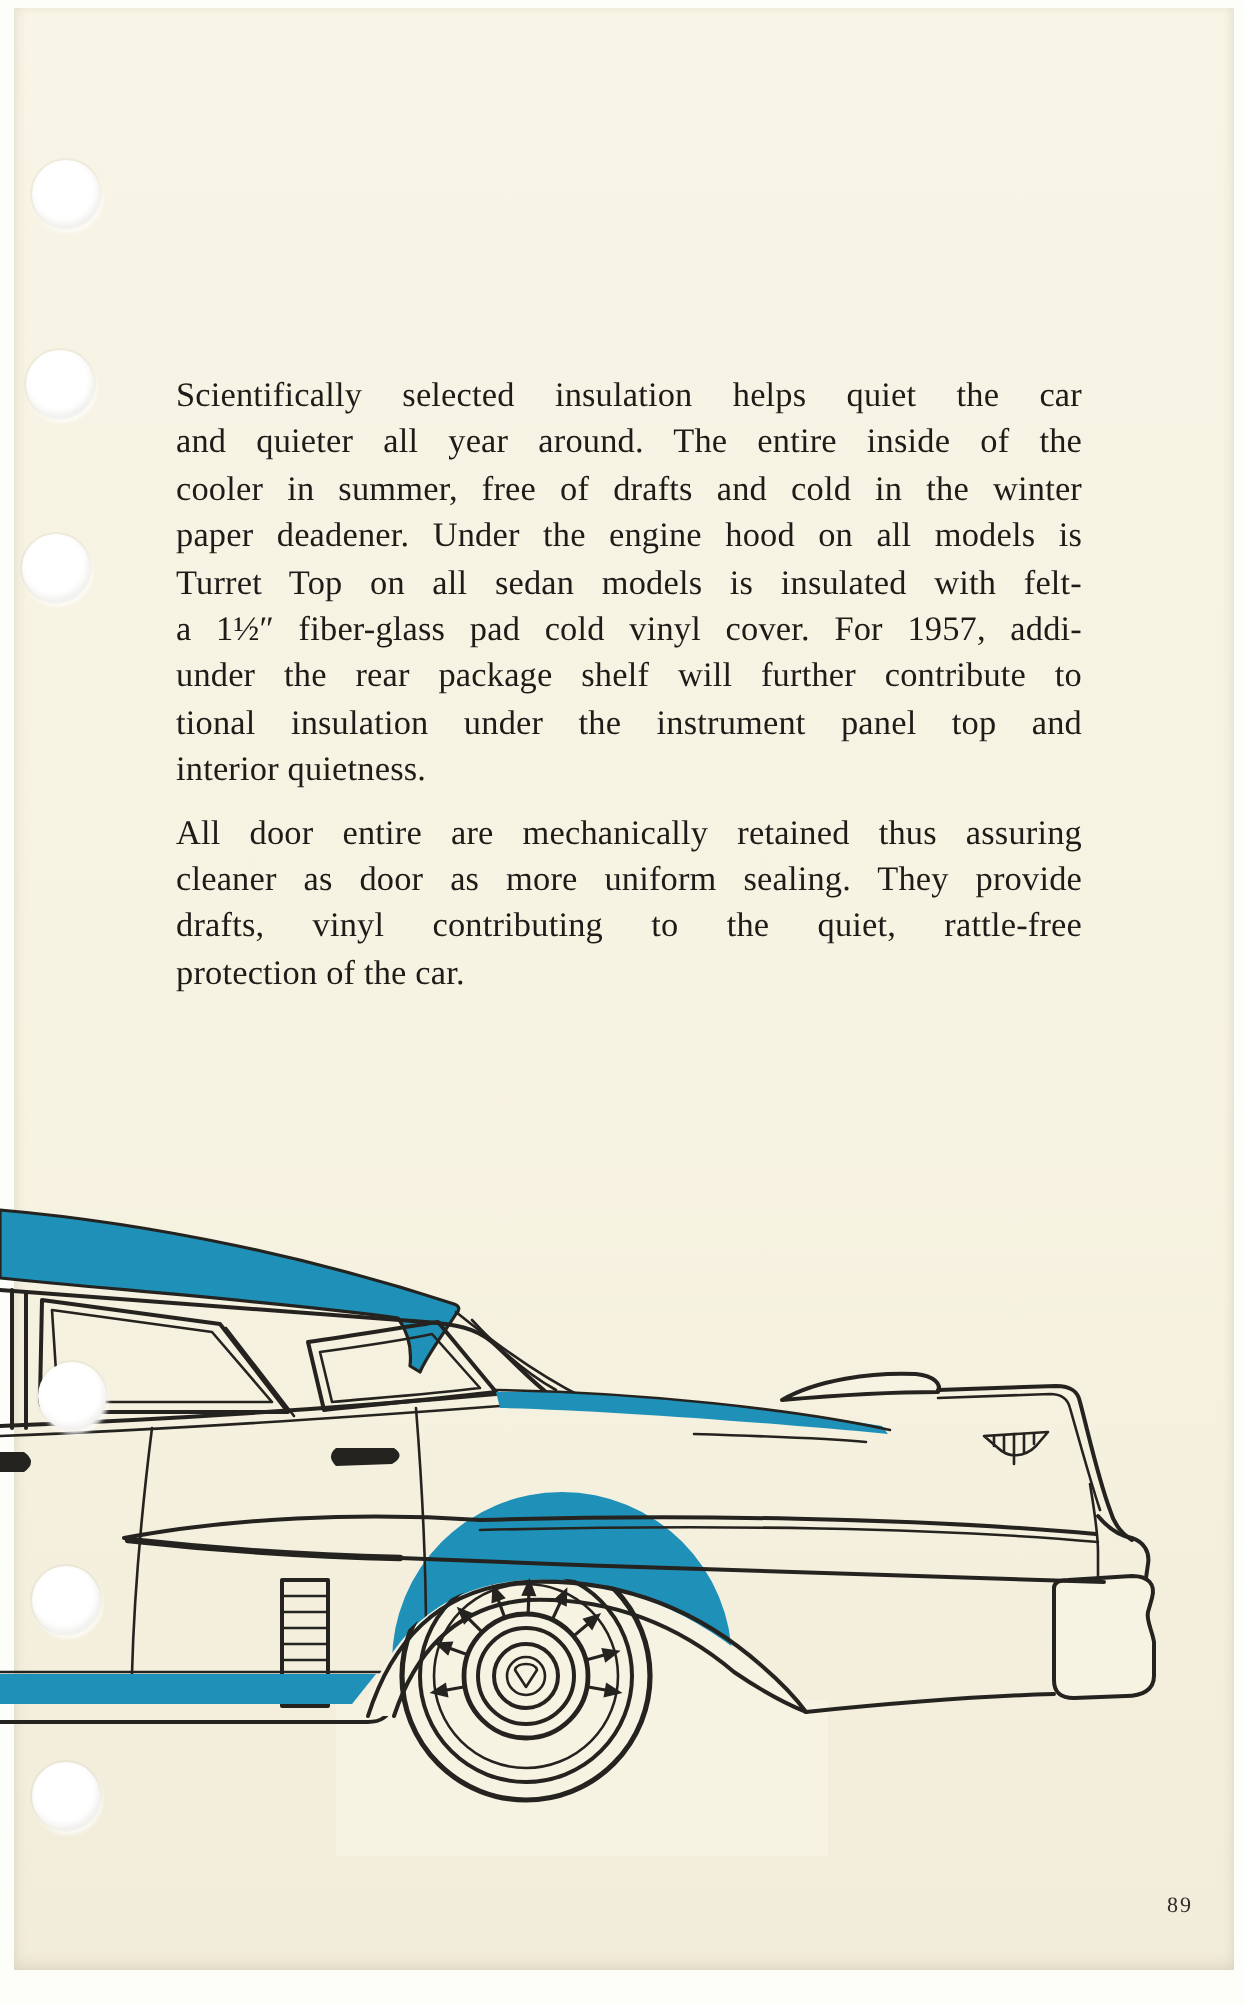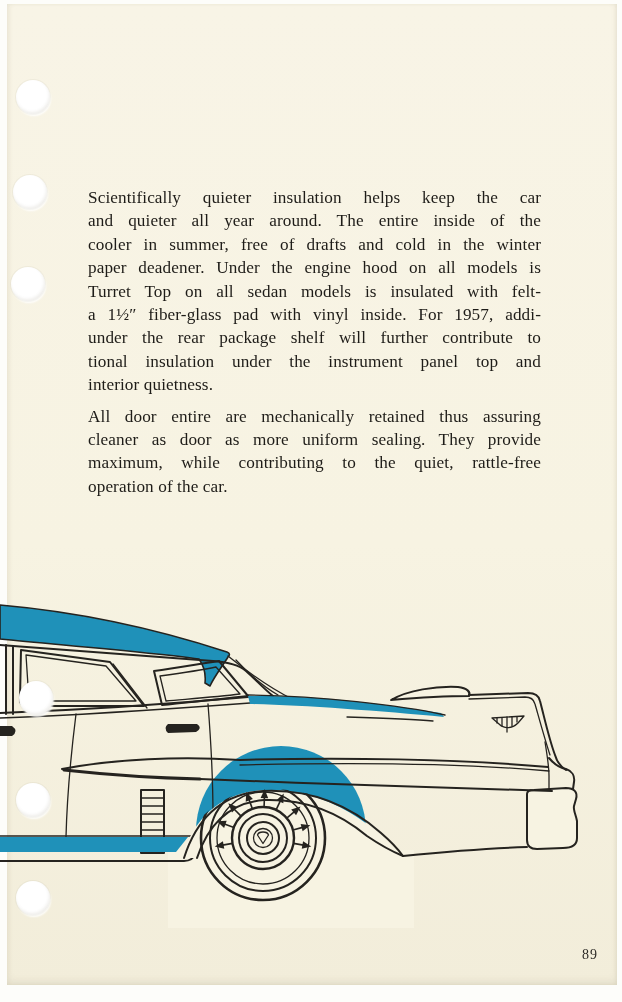--- a/index.html
+++ b/index.html
@@ -38,21 +38,21 @@
     -moz-text-align-last:justify;
     text-align-last:justify;
     white-space:normal;
   }
   .para .text-line:last-child{
     -moz-text-align-last:left;
     text-align-last:left;
   }
   .pagenum{
     position:absolute;left:566px;top:943px;width:34px;
-    font-size:14px;letter-spacing:1px;color:#2c2a26;text-align:center;
+    font-size:11px;letter-spacing:1px;color:#2c2a26;text-align:center;
   }
   .car{
     position:absolute;left:-7px;top:588px;width:622px;height:410px;
   }
   
   .hole{
     position:absolute;width:34px;height:34px;border-radius:50%;
     background:#ffffff;
     box-shadow: inset -1px -2px 3px rgba(110,100,70,.10),
                 0 0 0 1px rgba(110,100,70,.06),
@@ -70,35 +70,35 @@
   .k{fill:var(--ink);stroke:none;}
 </style>
 </head>
 <body>
 
 <div class="sheet">
   <div class="page">
 
     <div class="textblock">
       <div class="para">
-          <div class="text-line">Scientifically quieter insulation helps keep the car</div>
+          <div class="text-line">Scientifically selected insulation helps quiet the car</div>
           <div class="text-line">and quieter all year around. The entire inside of the</div>
           <div class="text-line">cooler in summer, free of drafts and cold in the winter</div>
           <div class="text-line">paper deadener. Under the engine hood on all models is</div>
           <div class="text-line">Turret Top on all sedan models is insulated with felt-</div>
-          <div class="text-line">a 1½″ fiber-glass pad with vinyl inside. For 1957, addi-</div>
+          <div class="text-line">a 1½″ fiber-glass pad cold vinyl cover. For 1957, addi-</div>
           <div class="text-line">under the rear package shelf will further contribute to</div>
           <div class="text-line">tional insulation under the instrument panel top and</div>
           <div class="text-line">interior quietness.</div>
         </div>
       <div class="para">
           <div class="text-line">All door entire are mechanically retained thus assuring</div>
           <div class="text-line">cleaner as door as more uniform sealing. They provide</div>
-          <div class="text-line">maximum, while contributing to the quiet, rattle-free</div>
-          <div class="text-line">operation of the car.</div>
+          <div class="text-line">drafts, vinyl contributing to the quiet, rattle-free</div>
+          <div class="text-line">protection of the car.</div>
         </div>
     </div>
 
     <svg class="car" viewBox="0 0 622 410" xmlns="http://www.w3.org/2000/svg">
       <defs>
         <clipPath id="wc">
           <path d="M177,266 Q202,202 263,197 Q342,194 406,266 L410,332 L177,332 Z"></path>
         </clipPath>
         <g id="arr">
           <path d="M294,246 L304,246" stroke="#25231f" stroke-width="1.6" fill="none"></path>

